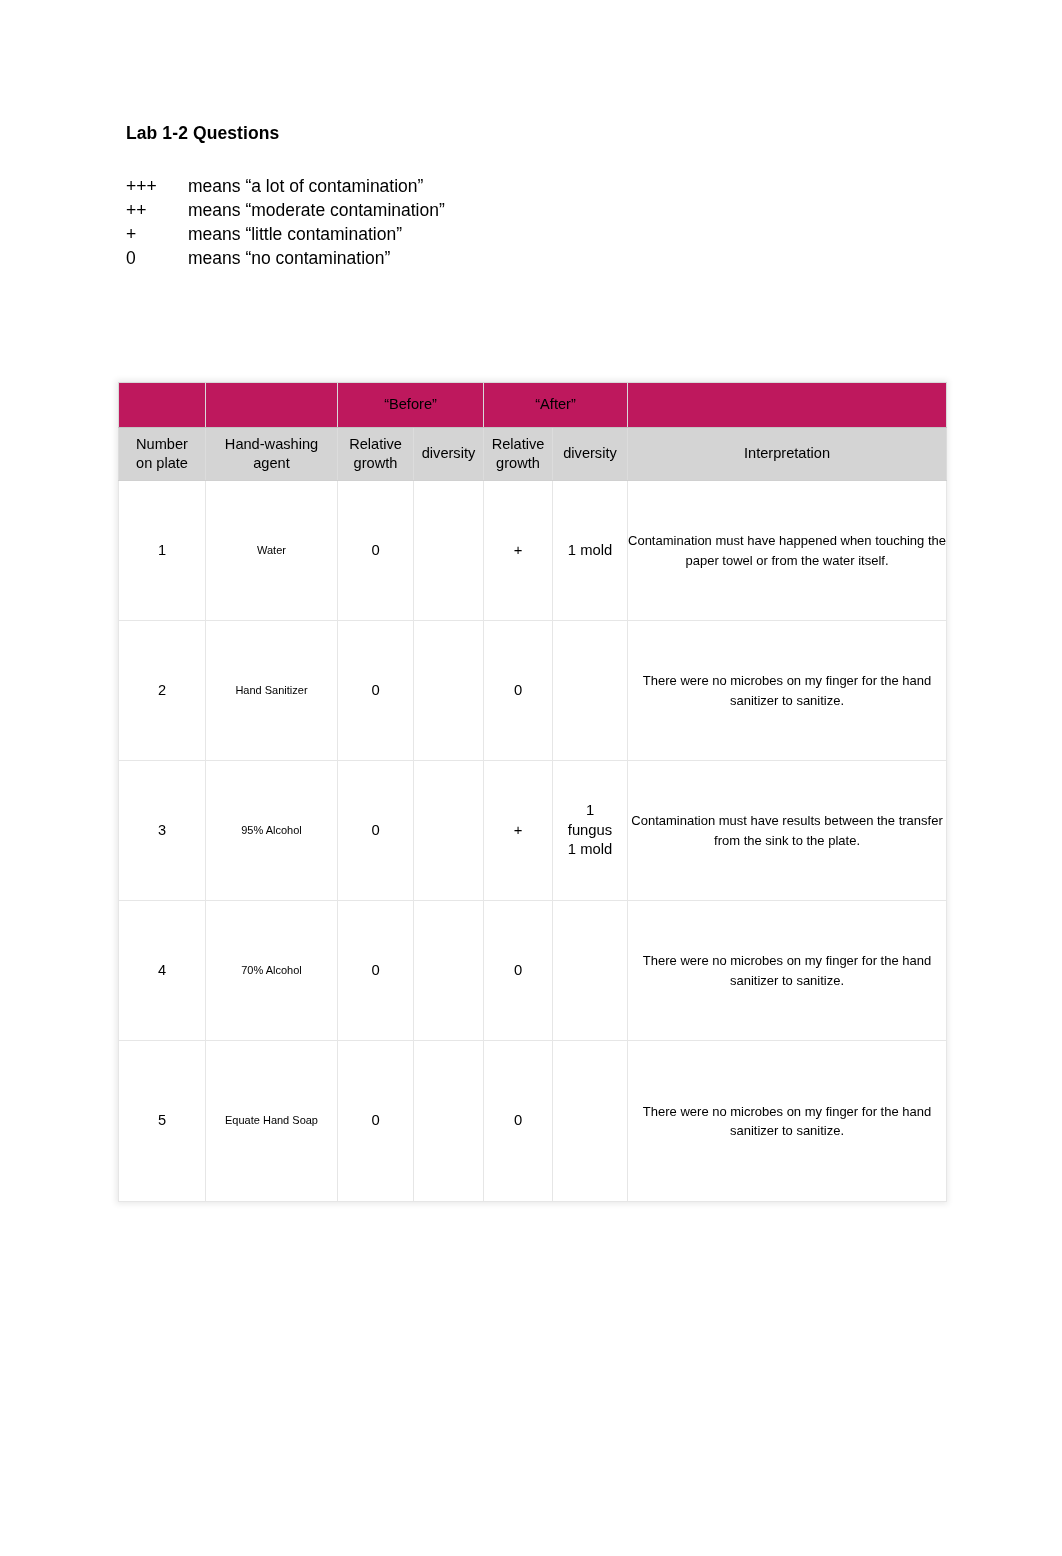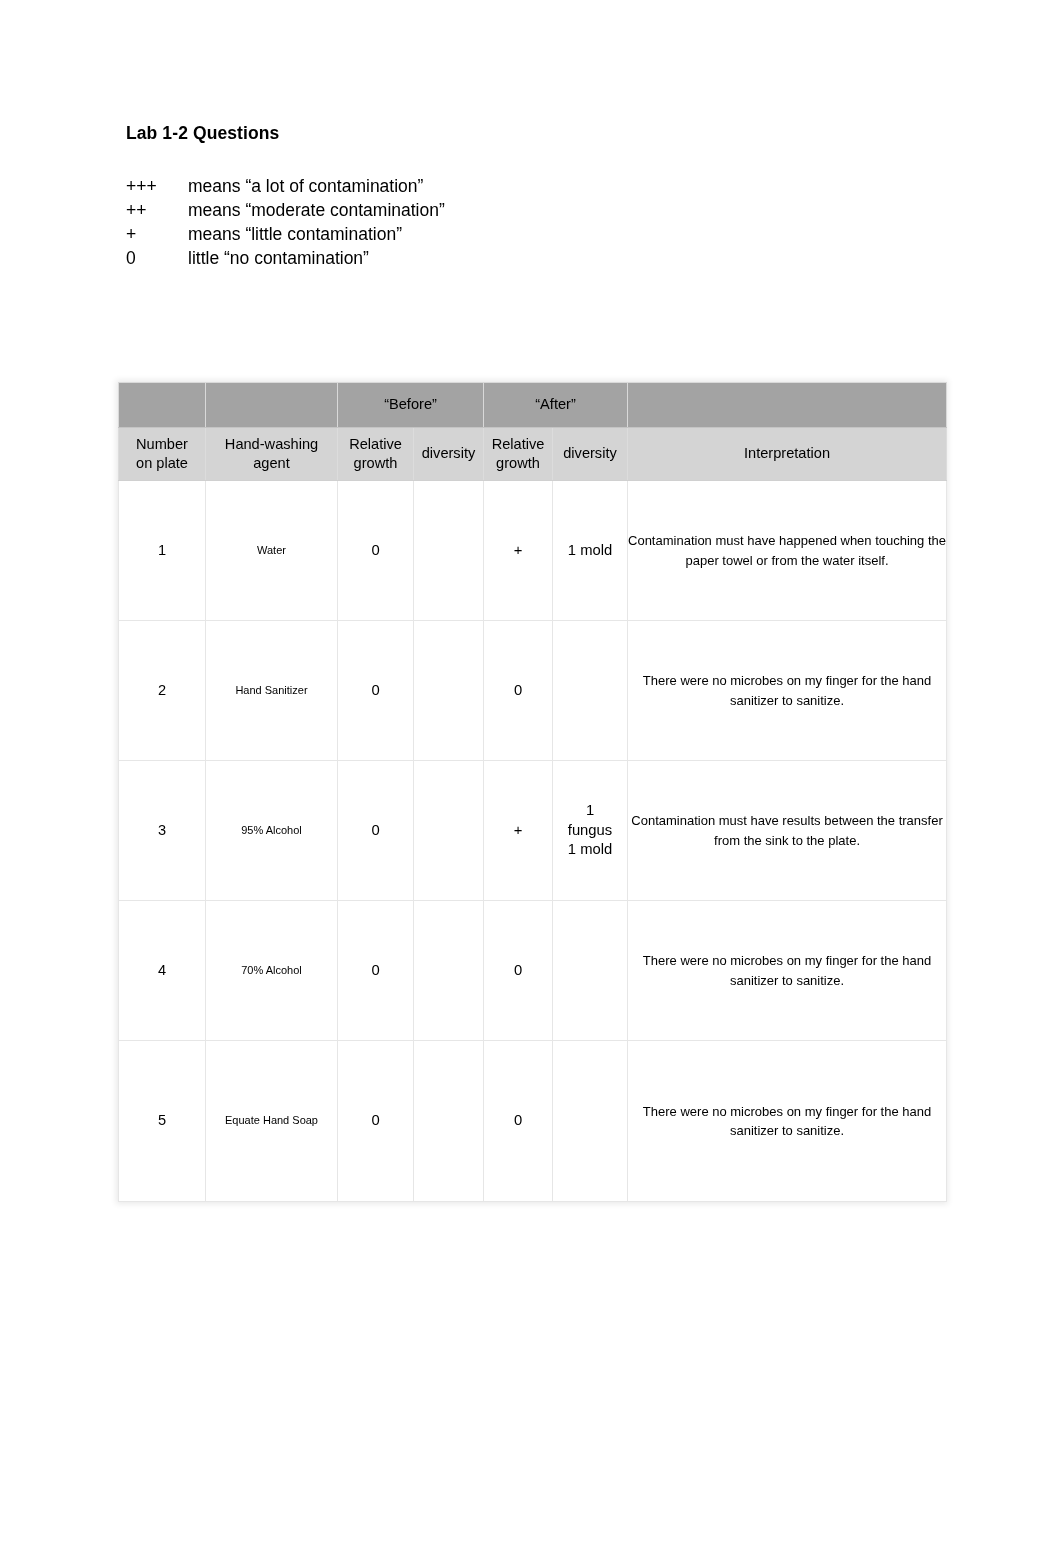--- a/index.html
+++ b/index.html
@@ -98,21 +98,21 @@
   
   col.c-num    { width: 87px; }
   col.c-agent  { width: 132px; }
   col.c-rg1    { width: 76px; }
   col.c-dv1    { width: 70px; }
   col.c-rg2    { width: 69px; }
   col.c-dv2    { width: 75px; }
   col.c-interp { width: 319px; }
 
   tr.hdr-top td {
-    background: #a3a3a3;
+    background: #be185d;
     height: 44px;
     font-size: 14.6px;
     border-left-color: #d9d9d9;
     border-right-color: #d9d9d9;
     border-top-color: #d9d9d9;
     border-bottom-color: #c4c4c4;
   }
   tr.hdr-main td {
     background: #d4d4d4;
     height: 52px;
@@ -172,21 +172,21 @@
       <li class="scale-row">
         <span class="scale-sym">++</span>
         <span class="scale-txt">means “moderate contamination”</span>
       </li>
       <li class="scale-row">
         <span class="scale-sym">+</span>
         <span class="scale-txt">means “little contamination”</span>
       </li>
       <li class="scale-row">
         <span class="scale-sym">0</span>
-        <span class="scale-txt">little “no contamination”</span>
+        <span class="scale-txt">means “no contamination”</span>
       </li>
     </ul>
   </div>
 
   <div class="table-wrap">
     <table class="results">
       <colgroup>
         <col class="c-num">
         <col class="c-agent">
         <col class="c-rg1">

